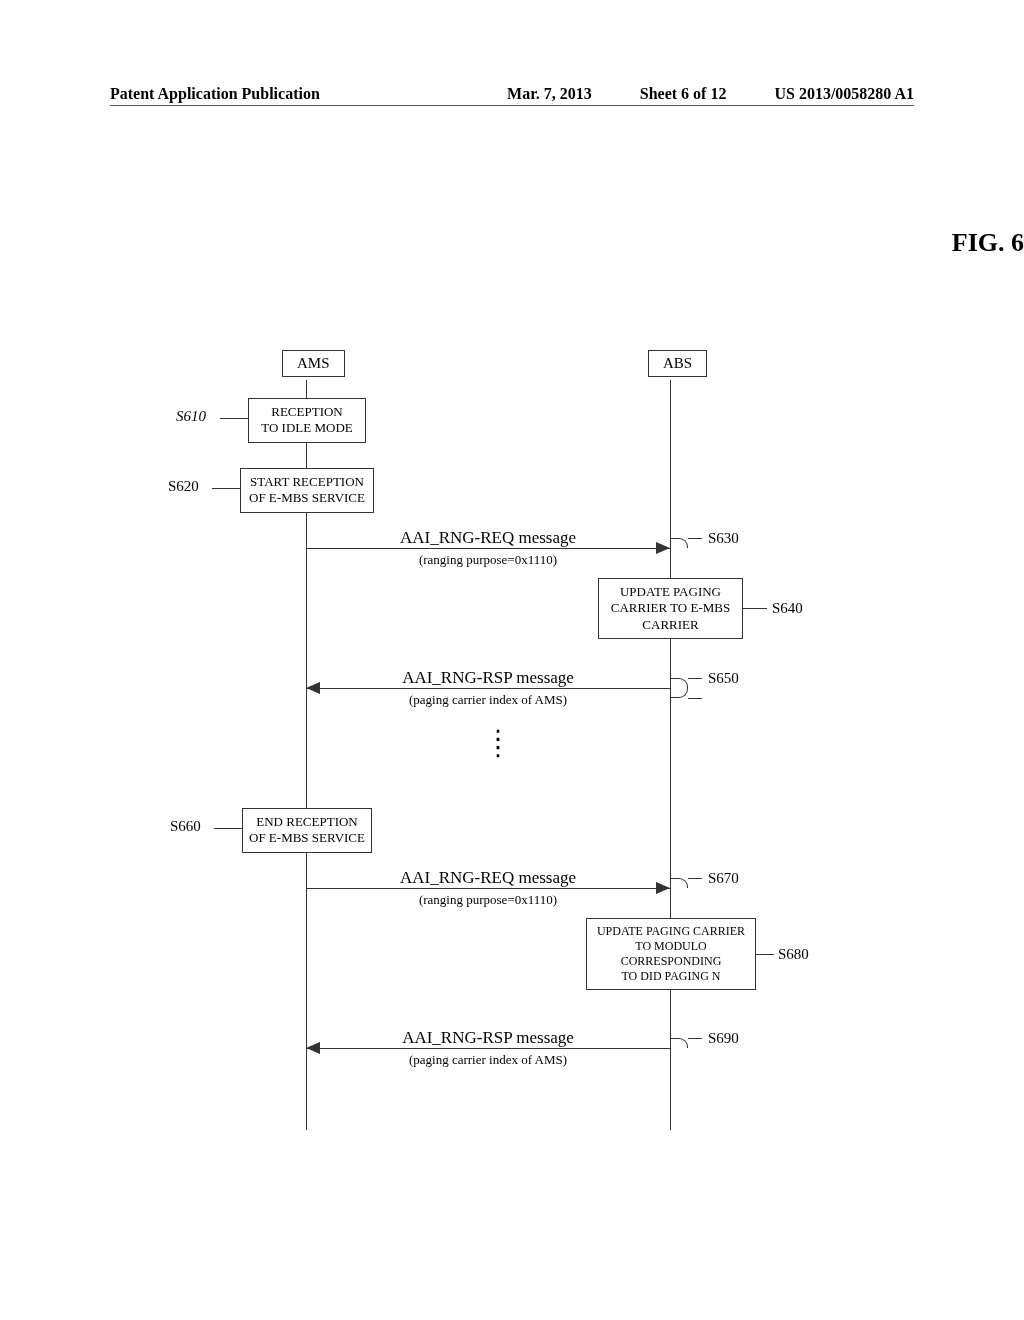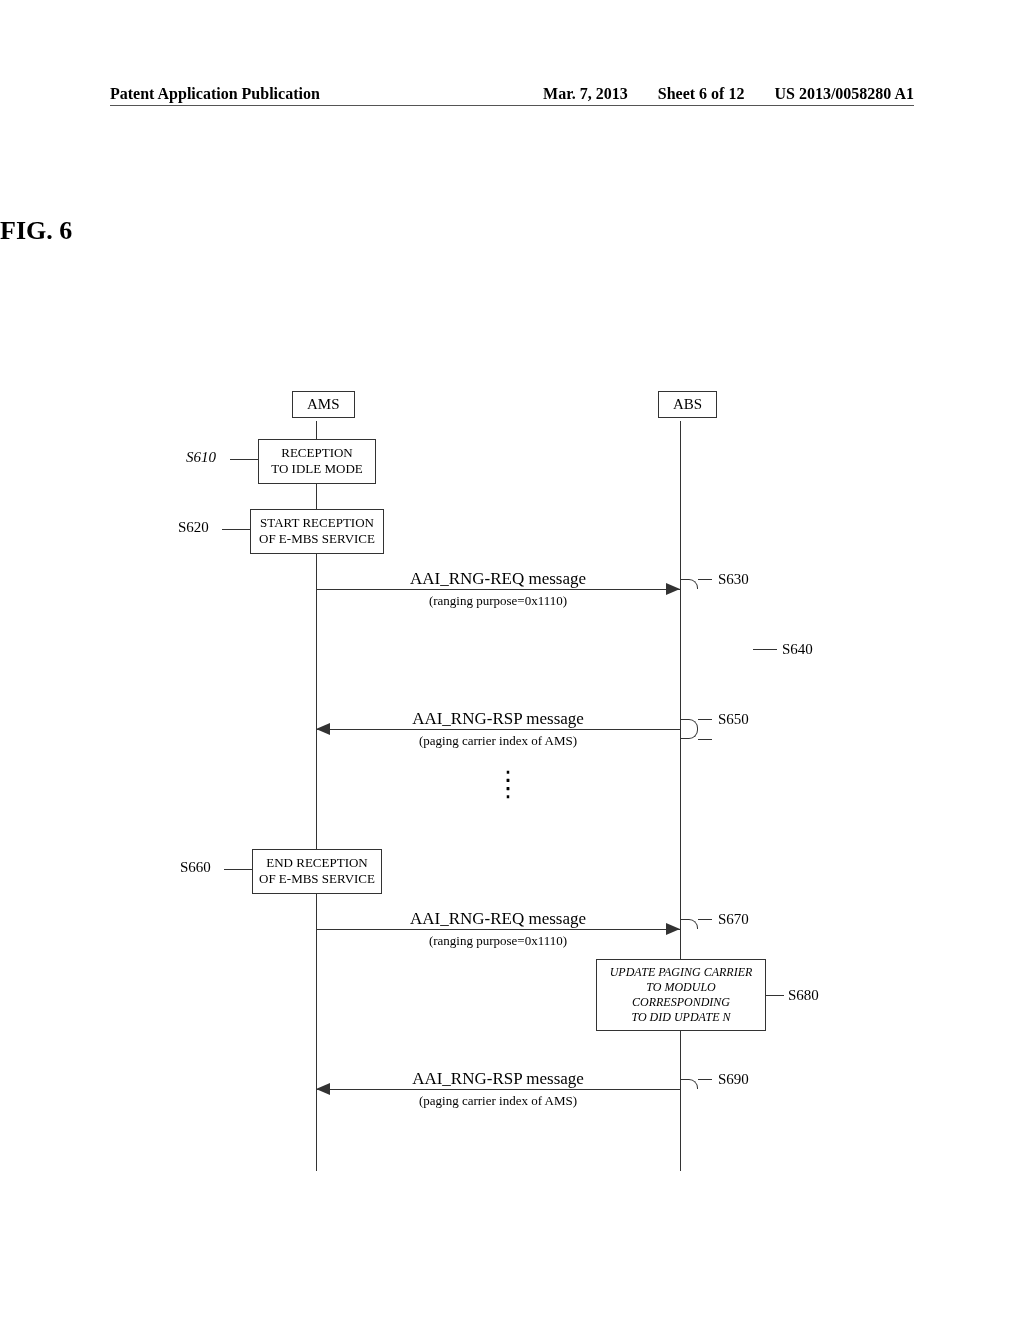--- a/index.html
+++ b/index.html
@@ -15,36 +15,35 @@
       top: 85px;
       left: 110px;
       right: 110px;
       display: flex;
       justify-content: space-between;
       font-size: 16px;
       font-weight: bold;
       border-bottom: 1px solid #555;
       padding-bottom: 2px;
     }
-    .header .right { display: flex; gap: 30px; }
+    .header .right { display: flex; gap: 48px; }
     .fig-title {
       position: absolute;
-      top: 216px;
+      top: 228px;
       width: 100%;
-      text-align: left;
+      text-align: right;
       font-size: 26px;
       font-weight: bold;
     }
     .diagram {
       position: absolute;
       top: 350px;
-      left: 170px;
+      left: 160px;
       width: 700px;
       height: 800px;
-      margin-top: 41px;
     }
     .lifeline-label {
       position: absolute;
       border: 1px solid #333;
       background: white;
       padding: 4px 14px;
       font-size: 15px;
       text-align: center;
       top: 0;
     }
@@ -162,20 +161,25 @@
   <div class="step-label" style="top:128px; left:8px;">S620</div>
 
   <div class="msg-label" style="top:178px;">AAI_RNG-REQ message</div>
   <div class="msg-line" style="top:198px;"></div>
   <div class="arrow-head right" style="top:192px; left:496px;"></div>
   <div class="msg-label msg-sublabel" style="top:202px;">(ranging purpose=0x1110)</div>
   <div class="hook" style="top:188px; left:510px;"></div>
   <div class="lead" style="top:188px; left:528px; width:14px;"></div>
   <div class="step-label" style="top:180px; left:548px;">S630</div>
 
+  <div class="process-box" style="top:228px; left:438px; width:145px;">
+    <div>UPDATE PAGING</div>
+    <div>CARRIER TO E-MBS</div>
+    <div>CARRIER</div>
+  </div>
   <div class="lead" style="top:258px; left:583px; width:24px;"></div>
   <div class="step-label" style="top:250px; left:612px;">S640</div>
 
   <div class="msg-label" style="top:318px;">AAI_RNG-RSP message</div>
   <div class="msg-line" style="top:338px;"></div>
   <div class="arrow-head left" style="top:332px; left:146px;"></div>
   <div class="msg-label msg-sublabel" style="top:342px;">(paging carrier index of AMS)</div>
   <div class="hook down" style="top:338px; left:510px;"></div>
   <div class="lead" style="top:348px; left:528px; width:14px;"></div>
   <div class="step-label" style="top:320px; left:548px;">S650</div>
@@ -192,25 +196,25 @@
   <div class="step-label" style="top:468px; left:10px;text-align:center;">S660</div>
 
   <div class="msg-label" style="top:518px;">AAI_RNG-REQ message</div>
   <div class="msg-line" style="top:538px;"></div>
   <div class="arrow-head right" style="top:532px; left:496px;"></div>
   <div class="msg-label msg-sublabel" style="top:542px;">(ranging purpose=0x1110)</div>
   <div class="hook" style="top:528px; left:510px;"></div>
   <div class="lead" style="top:528px; left:528px; width:14px;"></div>
   <div class="step-label" style="top:520px; left:548px;">S670</div>
 
-  <div class="process-box" style="top:568px; left:426px; width:170px; font-size:12px;font-style:italic;">
+  <div class="process-box" style="top:568px; left:426px; width:170px; font-size:12px;">
     <div>UPDATE PAGING CARRIER</div>
     <div>TO MODULO</div>
     <div>CORRESPONDING</div>
-    <div>TO DID UPDATE N</div>
+    <div>TO DID PAGING N</div>
   </div>
   <div class="lead" style="top:604px; left:596px; width:18px;"></div>
   <div class="step-label" style="top:596px; left:618px;text-align:right;">S680</div>
 
   <div class="msg-label" style="top:678px;">AAI_RNG-RSP message</div>
   <div class="msg-line" style="top:698px;"></div>
   <div class="arrow-head left" style="top:692px; left:146px;"></div>
   <div class="msg-label msg-sublabel" style="top:702px;">(paging carrier index of AMS)</div>
   <div class="hook" style="top:688px; left:510px;"></div>
   <div class="lead" style="top:688px; left:528px; width:14px;"></div>

